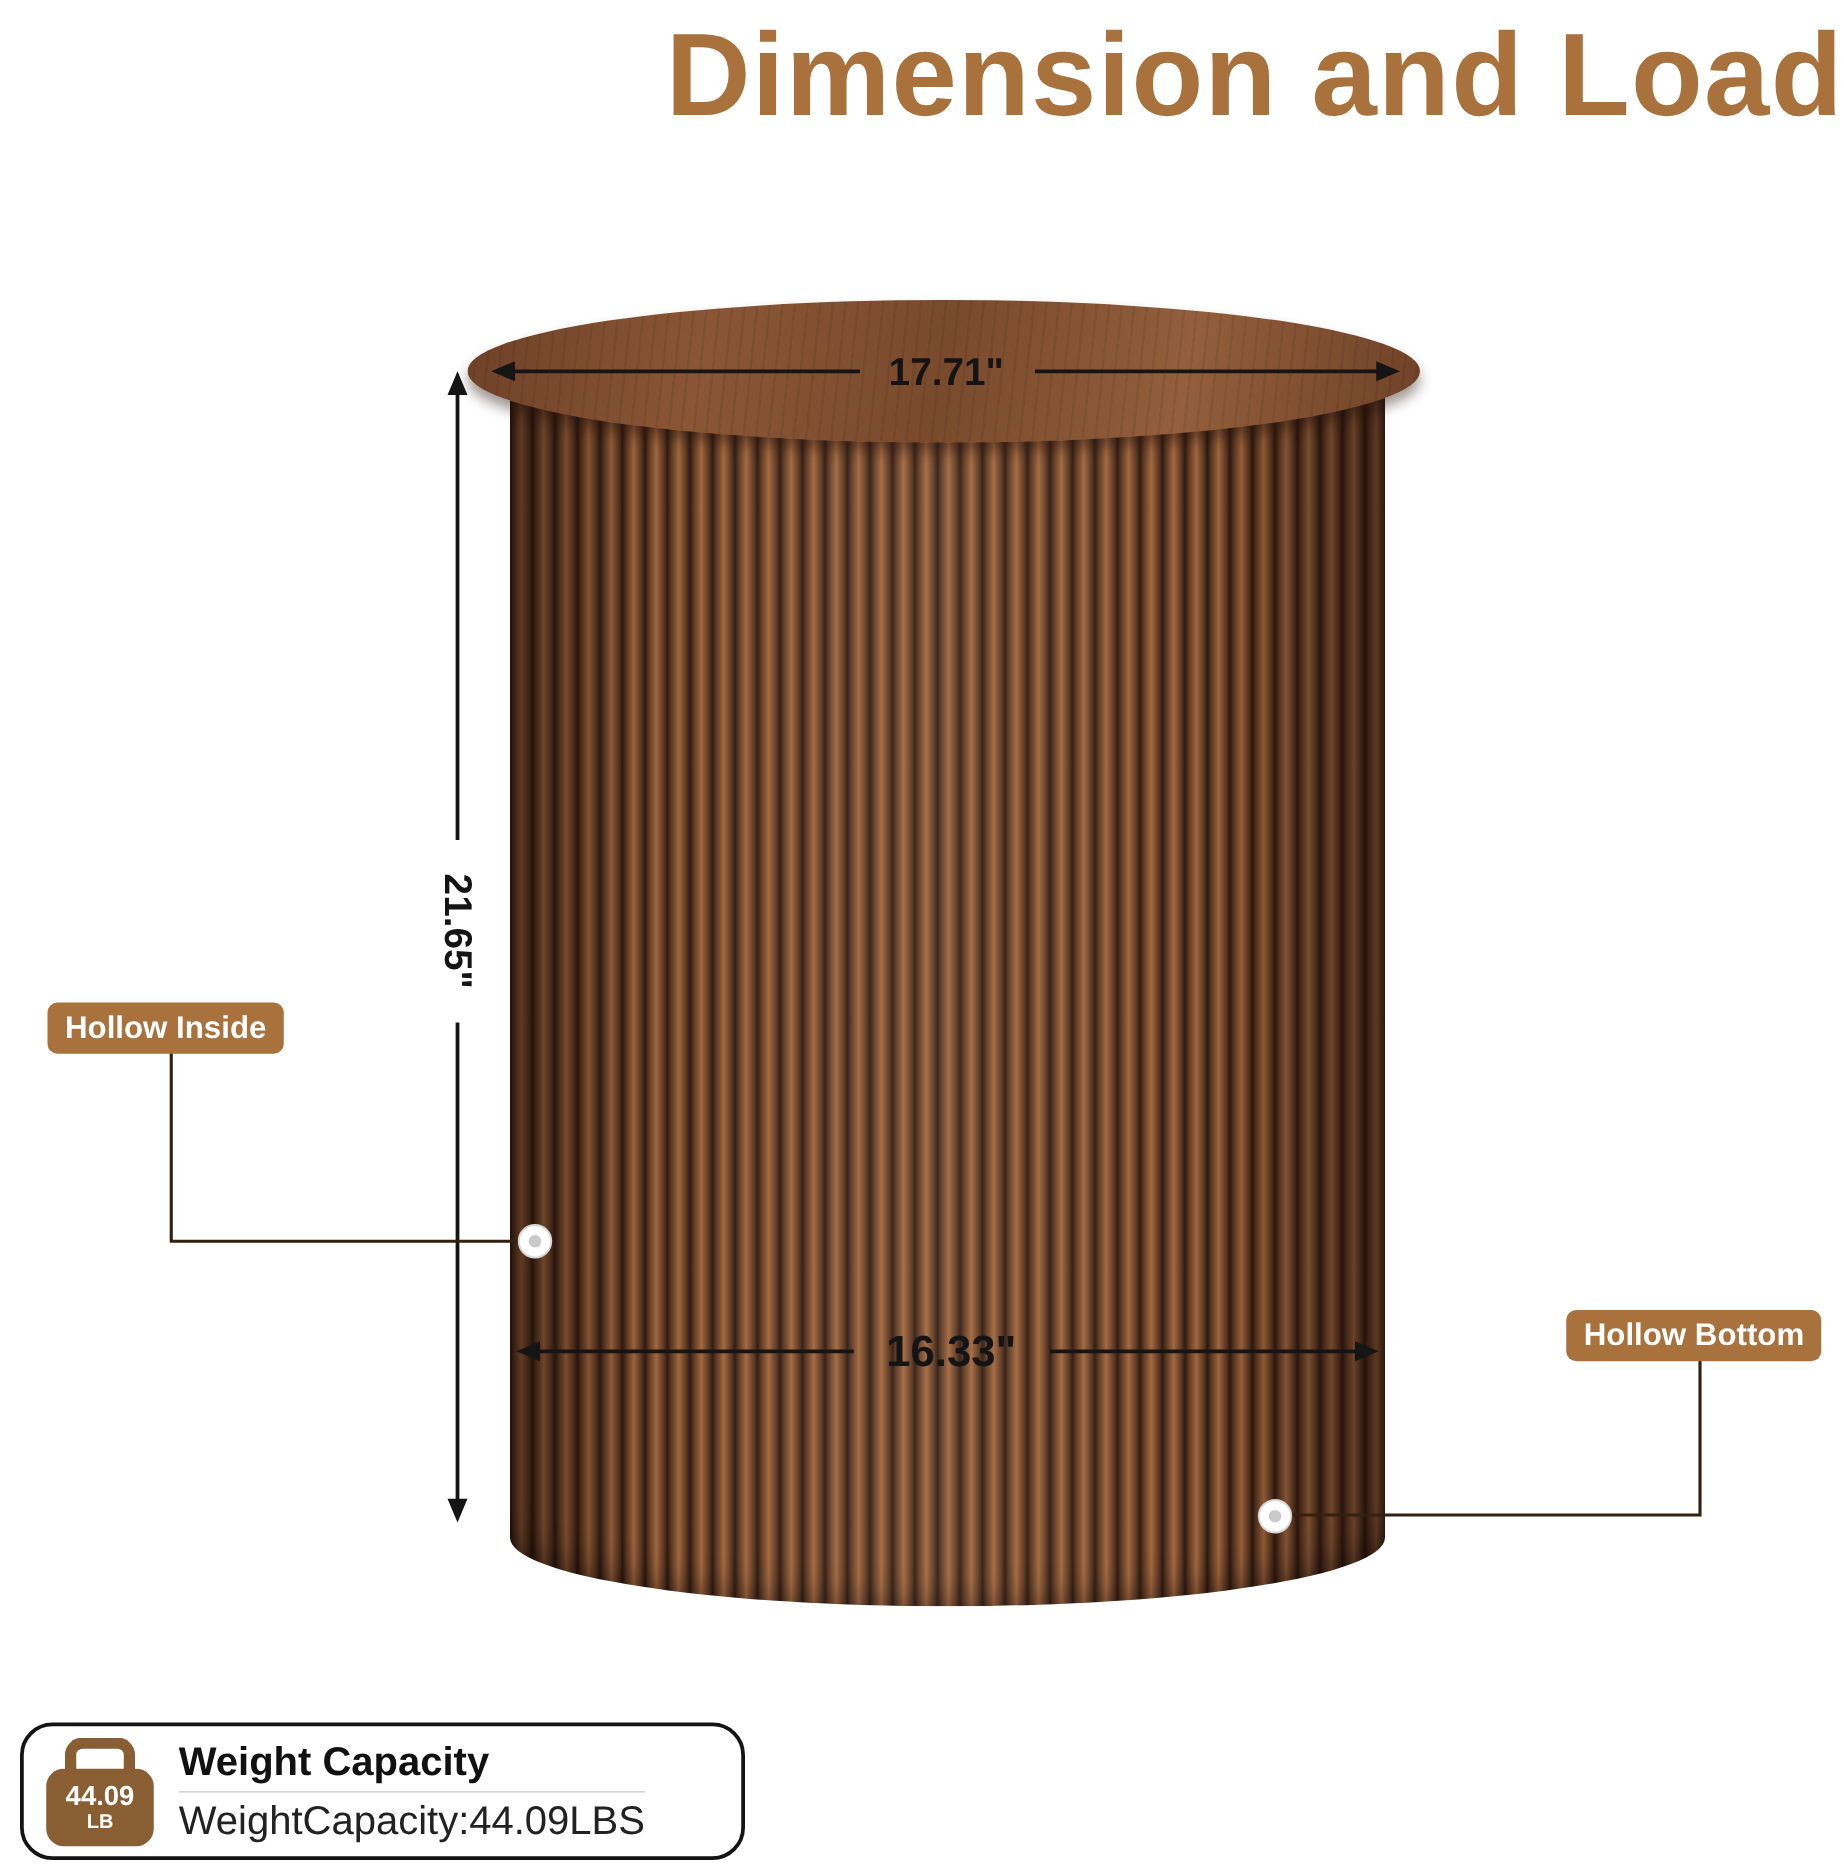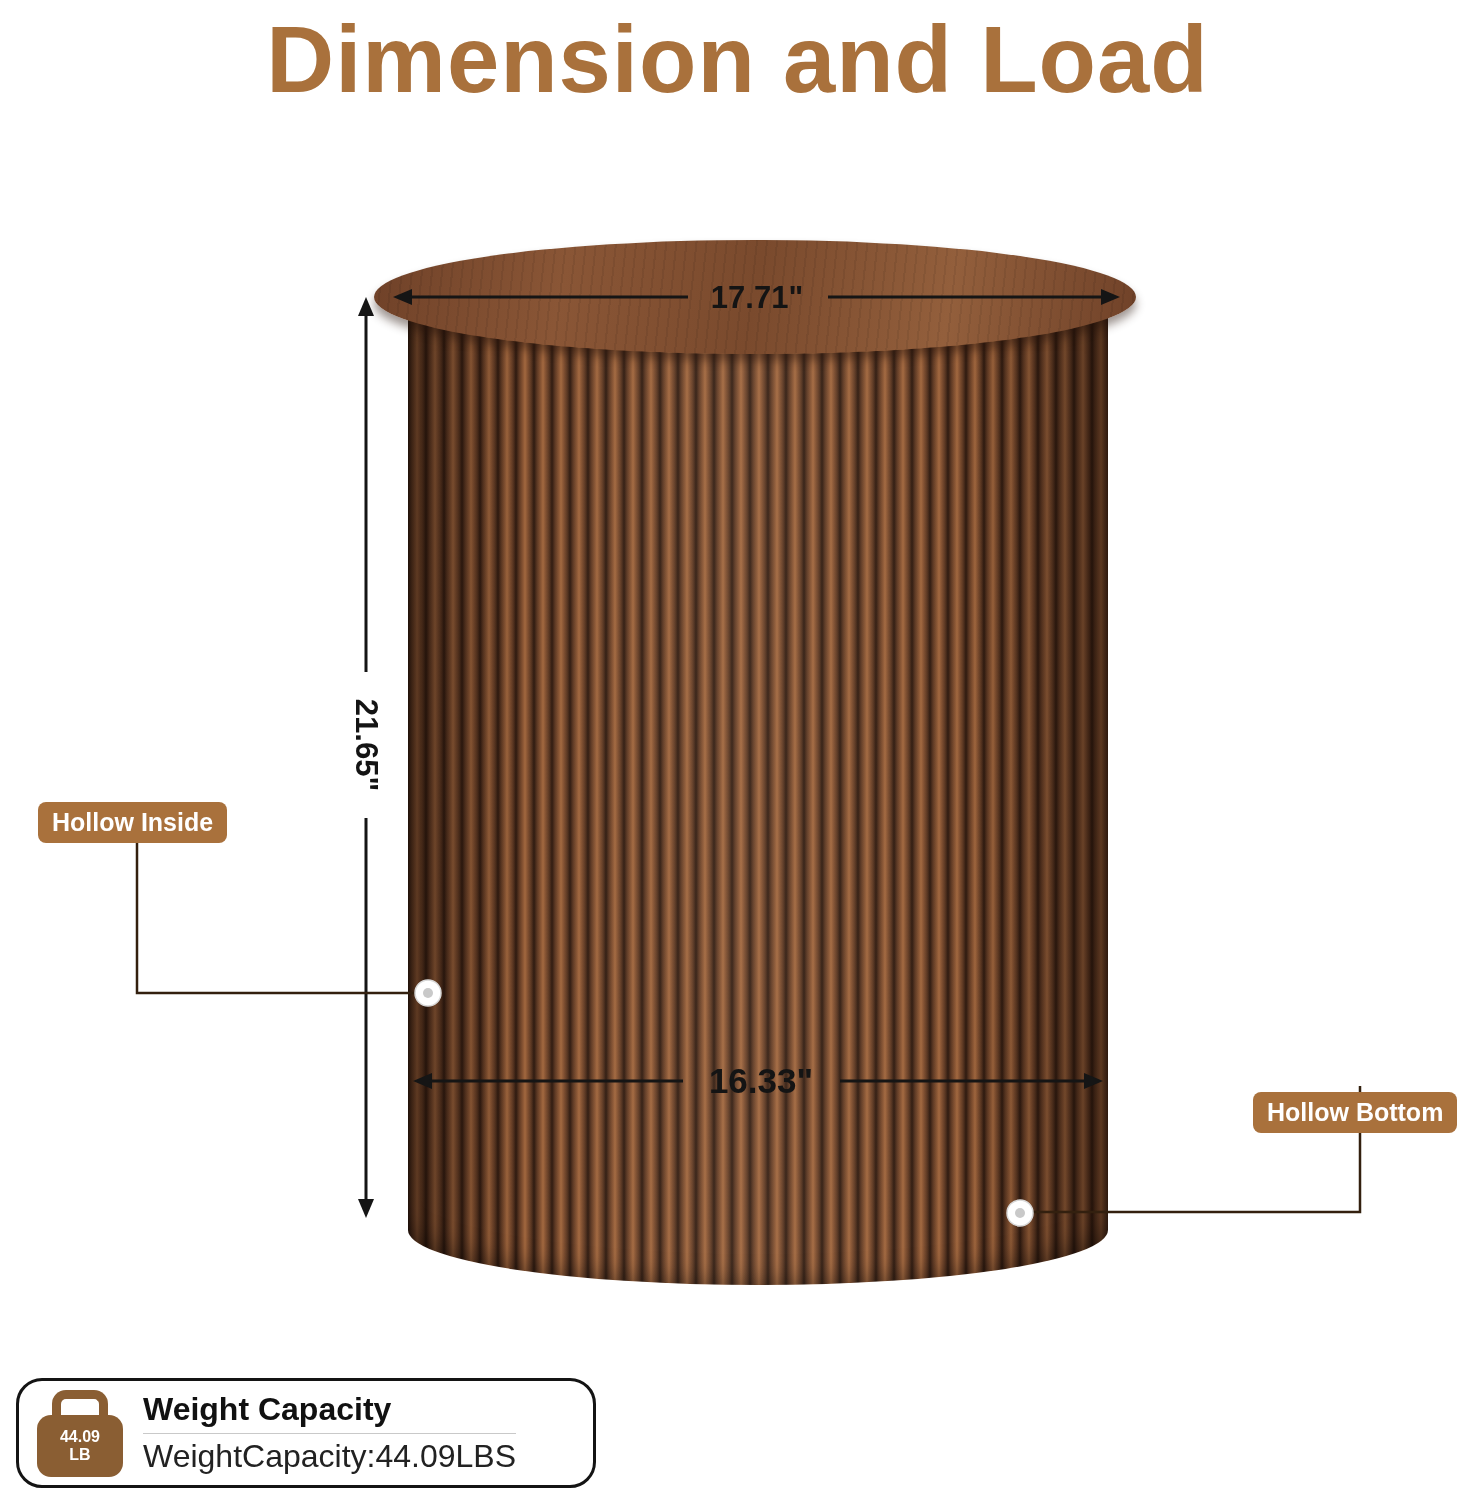--- a/index.html
+++ b/index.html
@@ -1,21 +1,21 @@
 <!DOCTYPE html>
 <html><head>
 <meta charset="utf-8">
 <style>
   html,body{margin:0;padding:0;background:#ffffff;font-family:"Liberation Sans",sans-serif;}
   .stage{position:relative;width:1475px;height:1500px;background:#ffffff;overflow:hidden;}
 
   
   .title{
     position:absolute;top:6px;left:0;width:100%;
-    text-align:center;font-size:94px;font-weight:800;letter-spacing:1px;
+    text-align:right;font-size:94px;font-weight:800;letter-spacing:1px;
     color:#A9713C;
   }
 
   
   .table-body{
     position:absolute;left:408px;top:300px;width:700px;height:985px;z-index:2;
     border-radius:0 0 350px 350px / 0 0 55px 55px;
     background:
       linear-gradient(90deg, rgba(25,12,6,0.50) 0%, rgba(25,12,6,0.0) 16%,
                       rgba(255,235,210,0.07) 48%, rgba(25,12,6,0.0) 80%, rgba(25,12,6,0.50) 100%),
@@ -43,41 +43,41 @@
 
   
   .pill{
     position:absolute;z-index:6;
     background:#A9713C;color:#ffffff;
     font-size:25px;font-weight:bold;
     padding:6px 14px;border-radius:8px;
     white-space:nowrap;
   }
   .pill-inside{left:38px;top:802px;}
-  .pill-bottom{left:1253px;top:1092px;}
+  .pill-bottom{left:1253px;top:1048px;}
 
   
   .weight-card{
     position:absolute;left:16px;top:1378px;width:538px;height:104px;z-index:6;
     background:#ffffff;border:3px solid #141414;border-radius:26px;
     display:flex;align-items:center;gap:20px;padding:0 18px;
   }
   .kb{display:flex;flex-direction:column;align-items:center;}
   .kb-handle{
     width:38px;height:20px;
     border:9px solid #8a5e33;border-bottom:none;
     border-radius:14px 14px 0 0;
     margin-bottom:-4px;
   }
   .kb-body{
     width:86px;height:62px;background:#8a5e33;border-radius:14px;
     display:flex;flex-direction:column;align-items:center;justify-content:center;
     color:#ffffff;font-weight:bold;line-height:1.1;
   }
-  .kb-val{font-size:16px;}
+  .kb-val{font-size:22px;}
   .kb-unit{font-size:16px;}
   .weight-text{display:flex;flex-direction:column;}
   .weight-title{font-size:32px;font-weight:bold;color:#111;}
   .weight-divider{height:1px;background:#c9c9c9;margin:5px 0 4px 0;width:100%;}
   .weight-sub{font-size:32px;color:#222;font-weight:400;}
 </style>
 </head>
 <body>
 
 <div class="stage">

